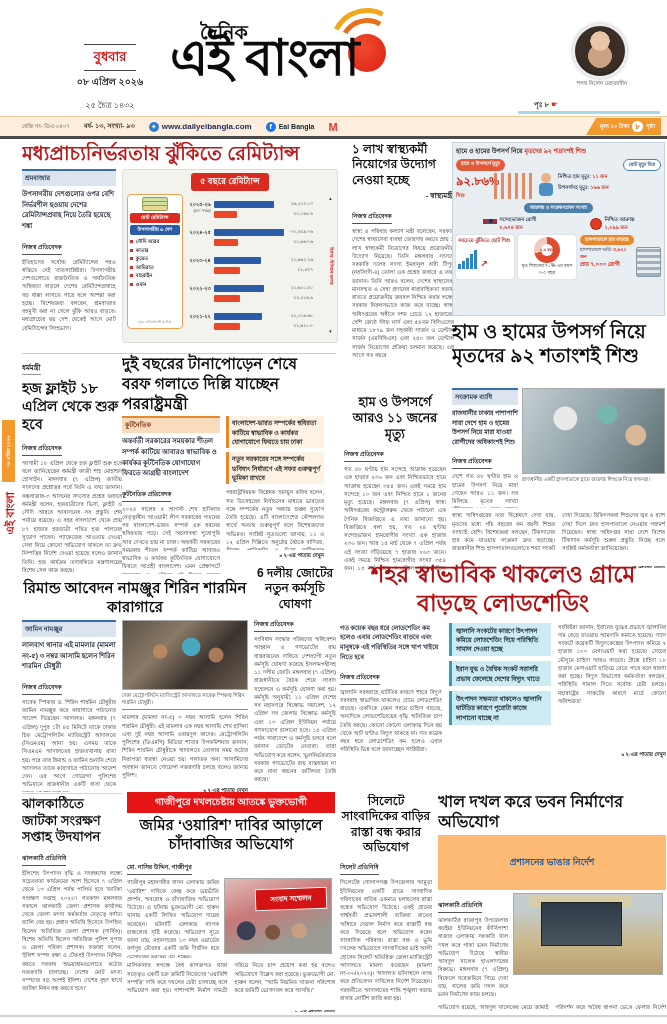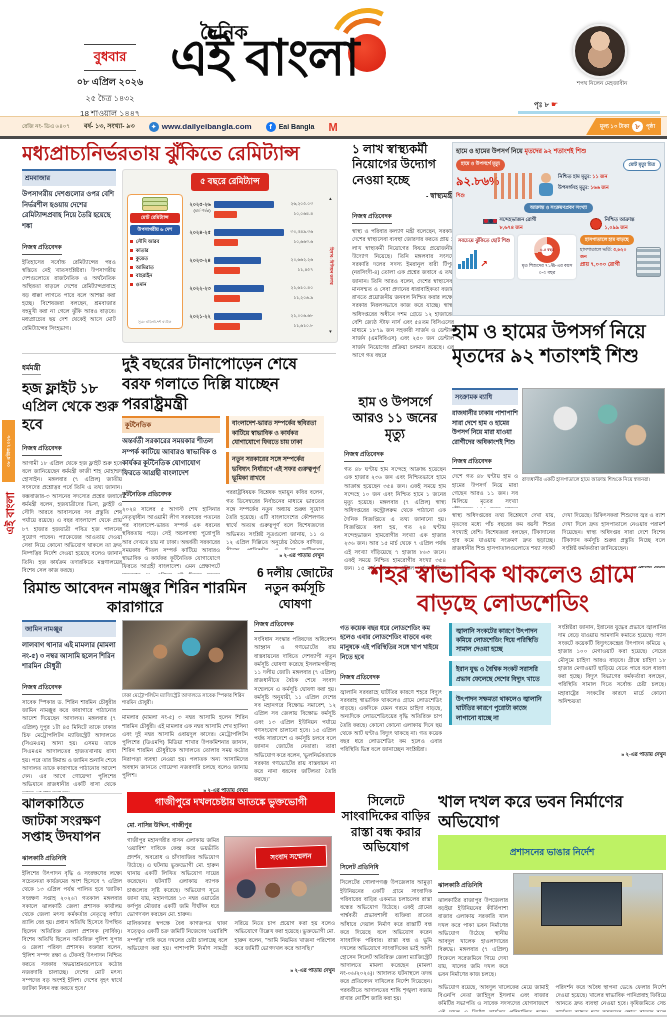--- a/index.html
+++ b/index.html
@@ -4,21 +4,21 @@
 <style>
   *{margin:0;padding:0;box-sizing:border-box}
   html,body{background:#888}
   body{font-family:"Liberation Sans","DejaVu Sans",sans-serif;}
   .page{position:relative;width:667px;height:1024px;margin:0 auto;background:#fff;overflow:hidden;color:#111}
   .abs{position:absolute}
   .nb{white-space:nowrap}
   
   .mast-day{font-weight:800;font-size:13px;color:#d11a1a;border-top:1px solid #444;border-bottom:1px solid #444;padding:2px 10px;display:inline-block}
   .mast-d1{font-weight:800;font-size:9.5px;color:#222;margin-top:4px}
-  .mast-d2{font-size:8px;color:#333;margin-top:2px}
+  .mast-d2{font-size:8px;color:#333;margin-top:9px}
   .brand-daily{font-weight:800;font-size:19px;color:#0d0d0d}
   .brand-main{font-weight:900;font-size:50px;color:#0b0b0b;letter-spacing:-1px;position:relative;z-index:2;line-height:1.05}
   .sun-core{position:absolute;width:38px;height:38px;border-radius:50%;background:radial-gradient(circle at 40% 35%,#f24b2e,#d81f10);z-index:1}
   .sun-arc{position:absolute;border-radius:50%;border:5px solid transparent;z-index:1}
   .arc1{width:74px;height:74px;border-top-color:#f2a81d;transform:rotate(-18deg)}
   .arc2{width:56px;height:56px;border-top-color:#e8701a;transform:rotate(-14deg)}
   .portrait{width:54px;height:54px;border-radius:50%;border:2px solid #eee;background:
     radial-gradient(circle at 50% 30%,#e9c6a9 0 22%,transparent 23%),
     radial-gradient(circle at 50% 60%,#caa183 0 30%,transparent 31%),
     radial-gradient(circle at 50% 45%,#3a2e27 0 60%,#191512 100%);box-shadow:0 0 4px rgba(0,0,0,.3)}
@@ -110,21 +110,21 @@
   .building{width:26px;height:30px;background:
     repeating-linear-gradient(0deg,#9fb0ba 0 3px,#e6ecef 3px 6px);border:1px solid #8a99a3;border-radius:2px}
   .ig-orange{background:#e8872b;color:#fff;font-weight:700;font-size:4.8px;border-radius:7px;padding:1px 5px;width:fit-content;margin-bottom:2px}
   .ig-sm{font-size:4.6px;color:#223;line-height:1.5}
   .wh-card{background:#fff;border-radius:3px;padding:2px;box-shadow:0 0 2px rgba(0,0,0,.15)}
   
   .bullets-peach .bl{background:#fdf2e4;border-left:3px solid #e8872b;padding:2px 3px;font-size:6.2px;font-weight:600;line-height:1.5;color:#222;margin-bottom:4px}
   .bullets-cyan .bl{background:#cdebf2;border-left:3px solid #2e9fb8;padding:3px 4px;font-size:6.2px;font-weight:600;line-height:1.5;color:#123;margin-bottom:5px}
   
   .red-banner{background:#e51515;color:#fff;font-weight:800;font-size:9.5px;text-align:center;padding:3px 2px}
-  .blue-subhead{background:#bef264;color:#1456a0;font-weight:800;font-size:9px;text-align:center;padding:10px;margin-top:2px}
+  .blue-subhead{background:#fdba74;color:#1456a0;font-weight:800;font-size:9px;text-align:center;padding:20px;margin-top:2px}
   
   .ph-court{width:126px;height:70px;background:
     radial-gradient(circle at 55% 38%,#49a8c0 0 11%,transparent 12%),
     radial-gradient(circle at 30% 45%,#b98860 0 7%,transparent 8%),
     radial-gradient(circle at 75% 50%,#a87a58 0 7%,transparent 8%),
     linear-gradient(135deg,#5c5349,#8a7a66 35%,#3a332e 65%,#6e5f52)}
   .ph-hospital{width:100%;height:86px;background:
     radial-gradient(circle at 30% 35%,#e9e9e9 0 10%,transparent 11%),
     radial-gradient(circle at 60% 30%,#74b8b0 0 9%,transparent 10%),
     radial-gradient(circle at 80% 55%,#d8b898 0 8%,transparent 9%),
@@ -469,20 +469,21 @@
 
   <div class="art" style="left:22px;top:796px;width:100px;height:216px">
     <div class="h-black" style="font-size:13px;text-align:left">ঝালকাঠিতে জাটকা সংরক্ষণ সপ্তাহ উদযাপন</div>
     <span class="byline">ঝালকাঠি প্রতিনিধি</span>
     <div class="bodytx" style="height:142px;overflow:hidden">ইলিশের উৎপাদন বৃদ্ধি ও সংরক্ষণের লক্ষ্যে সচেতনতা কার্যক্রমের অংশ হিসেবে ৭ এপ্রিল থেকে ১৩ এপ্রিল পর্যন্ত পালিত হবে 'জাটকা সংরক্ষণ সপ্তাহ ২০২৬'। গতকাল মঙ্গলবার সকালে ঝালকাঠি জেলা প্রশাসক কার্যালয় থেকে জেলা মৎস্য কর্মকর্তার নেতৃত্বে বর্ণাঢ্য র‍্যালি বের হয়। প্রধান অতিথি হিসেবে উপস্থিত ছিলেন অতিরিক্ত জেলা প্রশাসক (সার্বিক)। বিশেষ অতিথি ছিলেন অতিরিক্ত পুলিশ সুপার ও জেলা পরিষদ প্রশাসক। বক্তারা বলেন, 'ইলিশ সম্পদ রক্ষা ও টেকসই উৎপাদন নিশ্চিত করতে সরকার অভয়াশ্রমগুলোতে কঠোর নজরদারি চালাচ্ছে। দেশের মোট মৎস্য সম্পদের বড় অংশই ইলিশ। দেশের বৃহৎ স্বার্থে জাটকা নিধন বন্ধ করতে হবে।'</div>
     
   </div>
 
   <div class="art" style="left:127px;top:792px;width:208px;height:220px">
     <div class="red-banner">গাজীপুরে দখলচেষ্টায় আতঙ্কে ভুক্তভোগী</div>
+    <div class="h-black" style="font-size:15px;text-align:center;margin:2px 0">জমির ‘ওয়ারিশ’ দাবির আড়ালে চাঁদাবাজির অভিযোগ</div>
     <span class="byline">মো. নাসির উদ্দিন, গাজীপুর</span>
     <div class="cols" style="gap:5px">
       <div style="width:92px">
         <div class="bodytx" style="height:80px;overflow:hidden">গাজীপুর মহানগরীর বাসন এলাকায় জমির 'ওয়ারিশ' দাবিকে কেন্দ্র করে ভয়ভীতি প্রদর্শন, অবরোধ ও চাঁদাবাজির অভিযোগ উঠেছে। এ ঘটনায় ভুক্তভোগী মো. হারুন থানায় একটি লিখিত অভিযোগ দায়ের করেছেন। ঘটনাটি এলাকায় ব্যাপক চাঞ্চল্যের সৃষ্টি করেছে। অভিযোগ সূত্রে জানা যায়, মহানগরের ১৩ নম্বর ওয়ার্ডের কর্ণপুর মৌজার একটি জমি দীর্ঘদিন ধরে ভোগদখল করছেন মো. হারুন।</div>
       </div>
       <div class="ph-press photo">
         <div class="press-banner">সংবাদ সম্মেলন</div>
       </div>
     </div>
     <div class="bodytx" style="margin-top:3px;column-count:2;column-gap:7px;height:46px;overflow:hidden">মালিকানার স্বপক্ষে বৈধ কাগজপত্র থাকা সত্ত্বেও একটি চক্র জমিটি নিজেদের 'ওয়ারিশি সম্পত্তি' দাবি করে দখলের চেষ্টা চালাচ্ছে বলে অভিযোগ করা হয়। পাশাপাশি নির্মাণ সামগ্রী সরিয়ে নিতে চাপ প্রয়োগ করা হয় বলেও অভিযোগে উল্লেখ করা হয়েছে। ভুক্তভোগী মো. হারুন বলেন, "আমি নিয়মিত খাজনা পরিশোধ করে জমিটি ভোগদখল করে আসছি।"</div>

